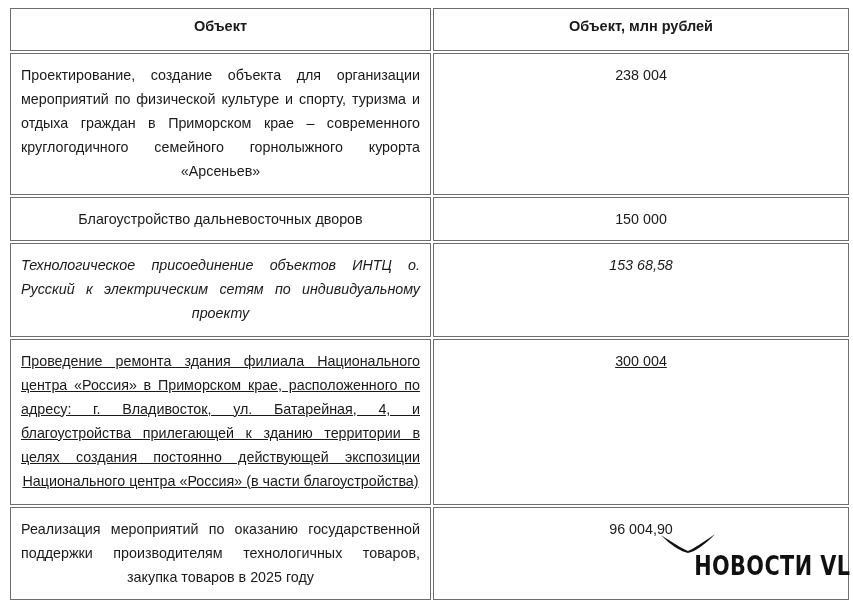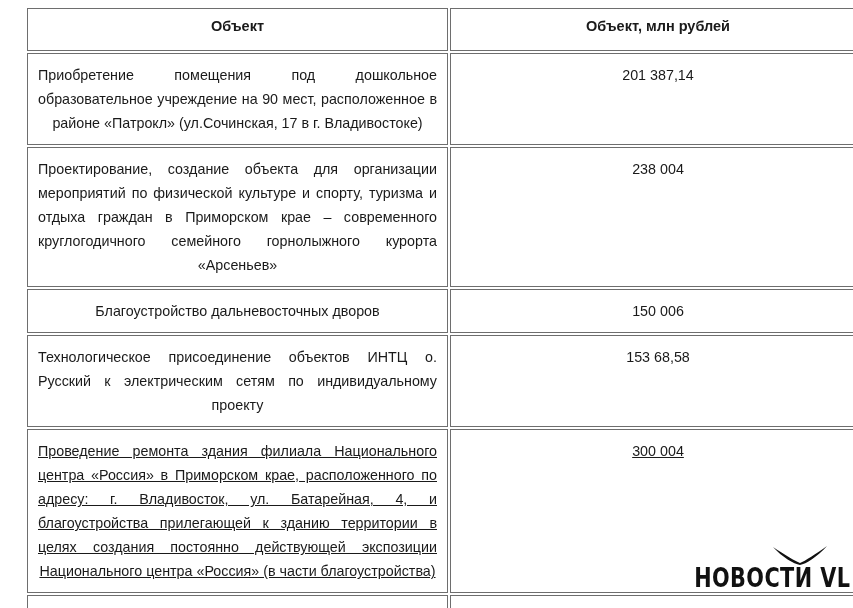--- a/index.html
+++ b/index.html
@@ -13,21 +13,21 @@
     font-family: "Liberation Sans", sans-serif;
     color: #1a1a1a;
     overflow: hidden;
   }
 
   .page {
     position: relative;
     width: 853px;
     height: 608px;
     box-sizing: border-box;
-    padding: 6px 8px 6px 25px;
+    padding: 6px 8px 6px 8px;
   }
 
   table.data-table {
     width: 100%;
     height: 100%;
     border-collapse: separate;
     border-spacing: 2px;
     table-layout: fixed;
   }
 
@@ -74,31 +74,30 @@
   }
   .amount-cell .cell-text {
     display: block;
   }
 
   
   .row-h-header { height: 43px; }
   .row-h-1 { height: 89px; }
   .row-h-2 { height: 110px; }
   .row-h-3 { height: 43px; }
-  .row-h-4 { height: 68px; }
+  .row-h-4 { height: 68px; font-style: italic; }
   .row-h-5 { height: 152px; text-decoration: underline; }
   .row-h-6 { height: 88px; }
 
   
   .watermark {
     position: absolute;
     right: 18px;
-    bottom: 16px;
+    bottom: 28px;
     width: 176px;
-    text-align: right;
     pointer-events: none;
     user-select: none;
   }
   .watermark .swoosh {
     display: block;
     height: 20px;
     margin-right: 6px;
     line-height: 0;
   }
   .watermark .swoosh svg {
@@ -131,44 +130,36 @@
 
     <thead>
       <tr class="header-row row-h-header">
         <th class="header-cell">Объект</th>
         <th class="header-cell">Объект, млн рублей</th>
       </tr>
     </thead>
 
     <tbody>
 
-      <tr class="row-h-1">
-        <td class="object-cell">
-          <span class="cell-text">Приобретение помещения под дошкольное образовательное учреждение на 90 мест, расположенное в районе «Патрокл» (ул.Сочинская, 17 в г. Владивостоке)</span>
-        </td>
-        <td class="amount-cell">
-          <span class="cell-text">201 387,14</span>
-        </td>
-      </tr>
 
       <tr class="row-h-2">
         <td class="object-cell">
           <span class="cell-text">Проектирование, создание объекта для организации мероприятий по физической культуре и спорту, туризма и отдыха граждан в Приморском крае – современного круглогодичного семейного горнолыжного курорта «Арсеньев»</span>
         </td>
         <td class="amount-cell">
           <span class="cell-text">238 004</span>
         </td>
       </tr>
 
       <tr class="row-h-3">
         <td class="object-cell">
           <span class="cell-text">Благоустройство дальневосточных дворов</span>
         </td>
         <td class="amount-cell">
-          <span class="cell-text">150 006</span>
+          <span class="cell-text">150 000</span>
         </td>
       </tr>
 
       <tr class="row-h-4">
         <td class="object-cell">
           <span class="cell-text">Технологическое присоединение объектов ИНТЦ о. Русский к электрическим сетям по индивидуальному проекту</span>
         </td>
         <td class="amount-cell">
           <span class="cell-text">153 68,58</span>
         </td>

